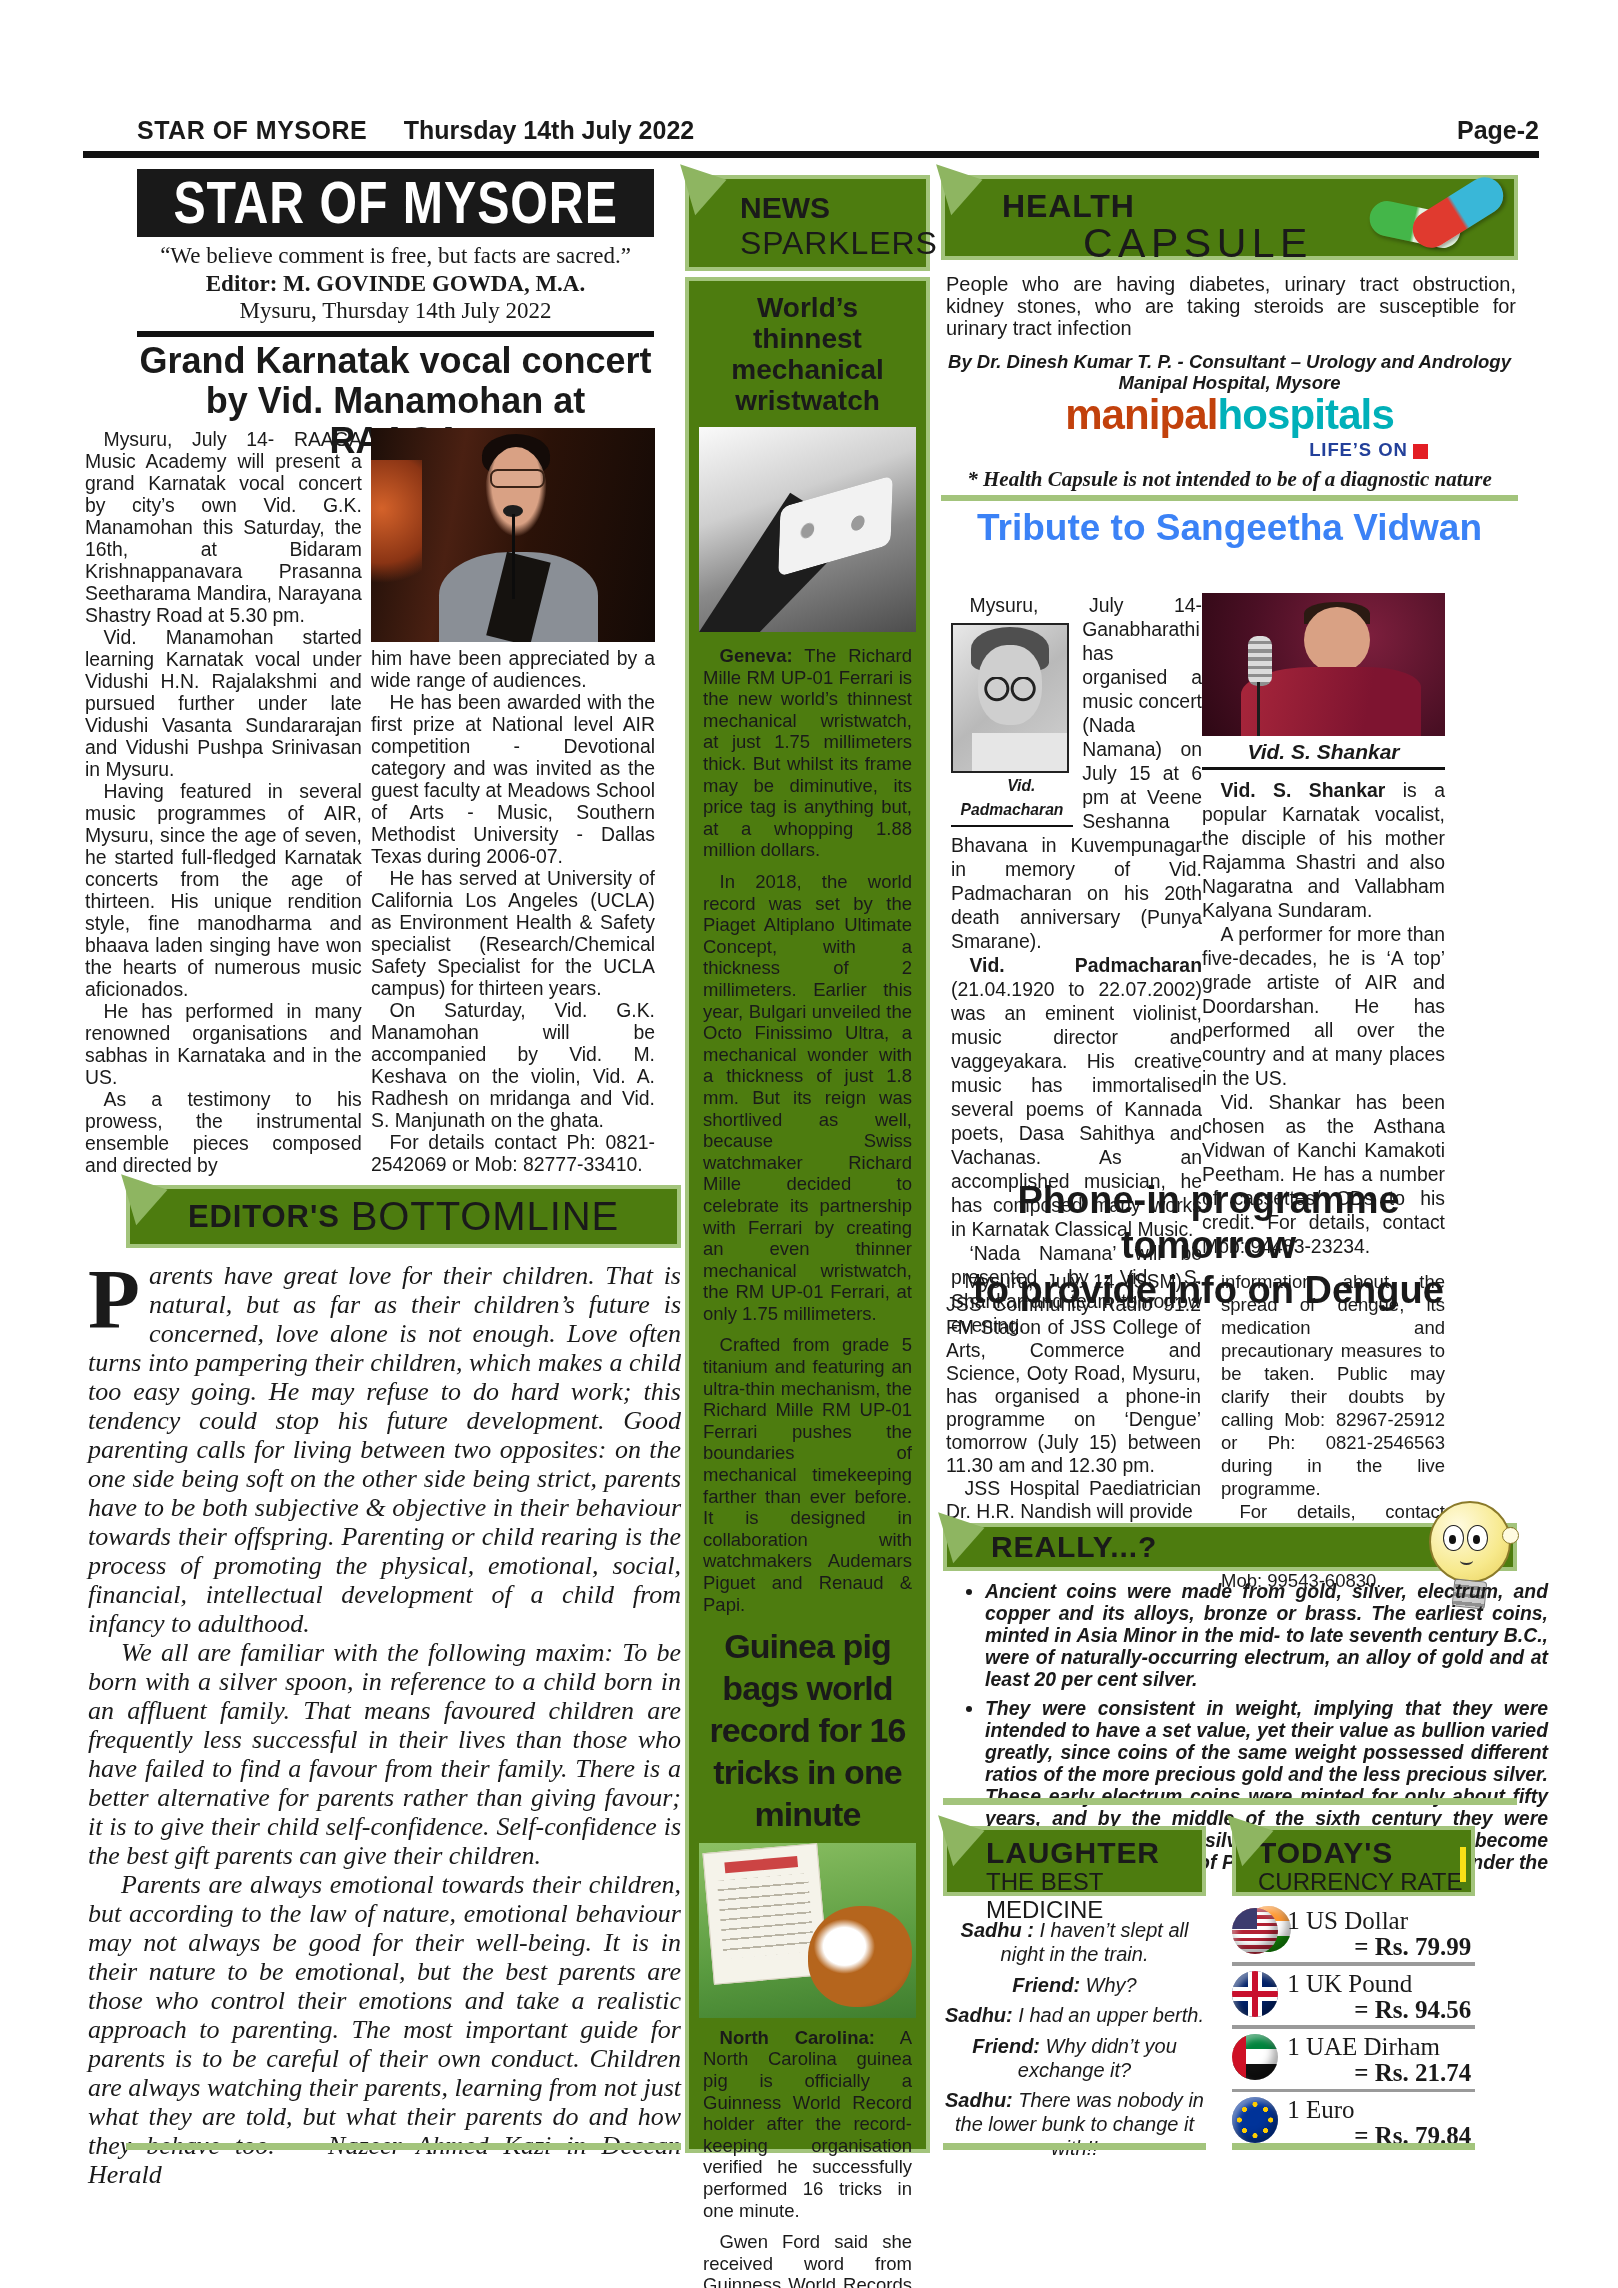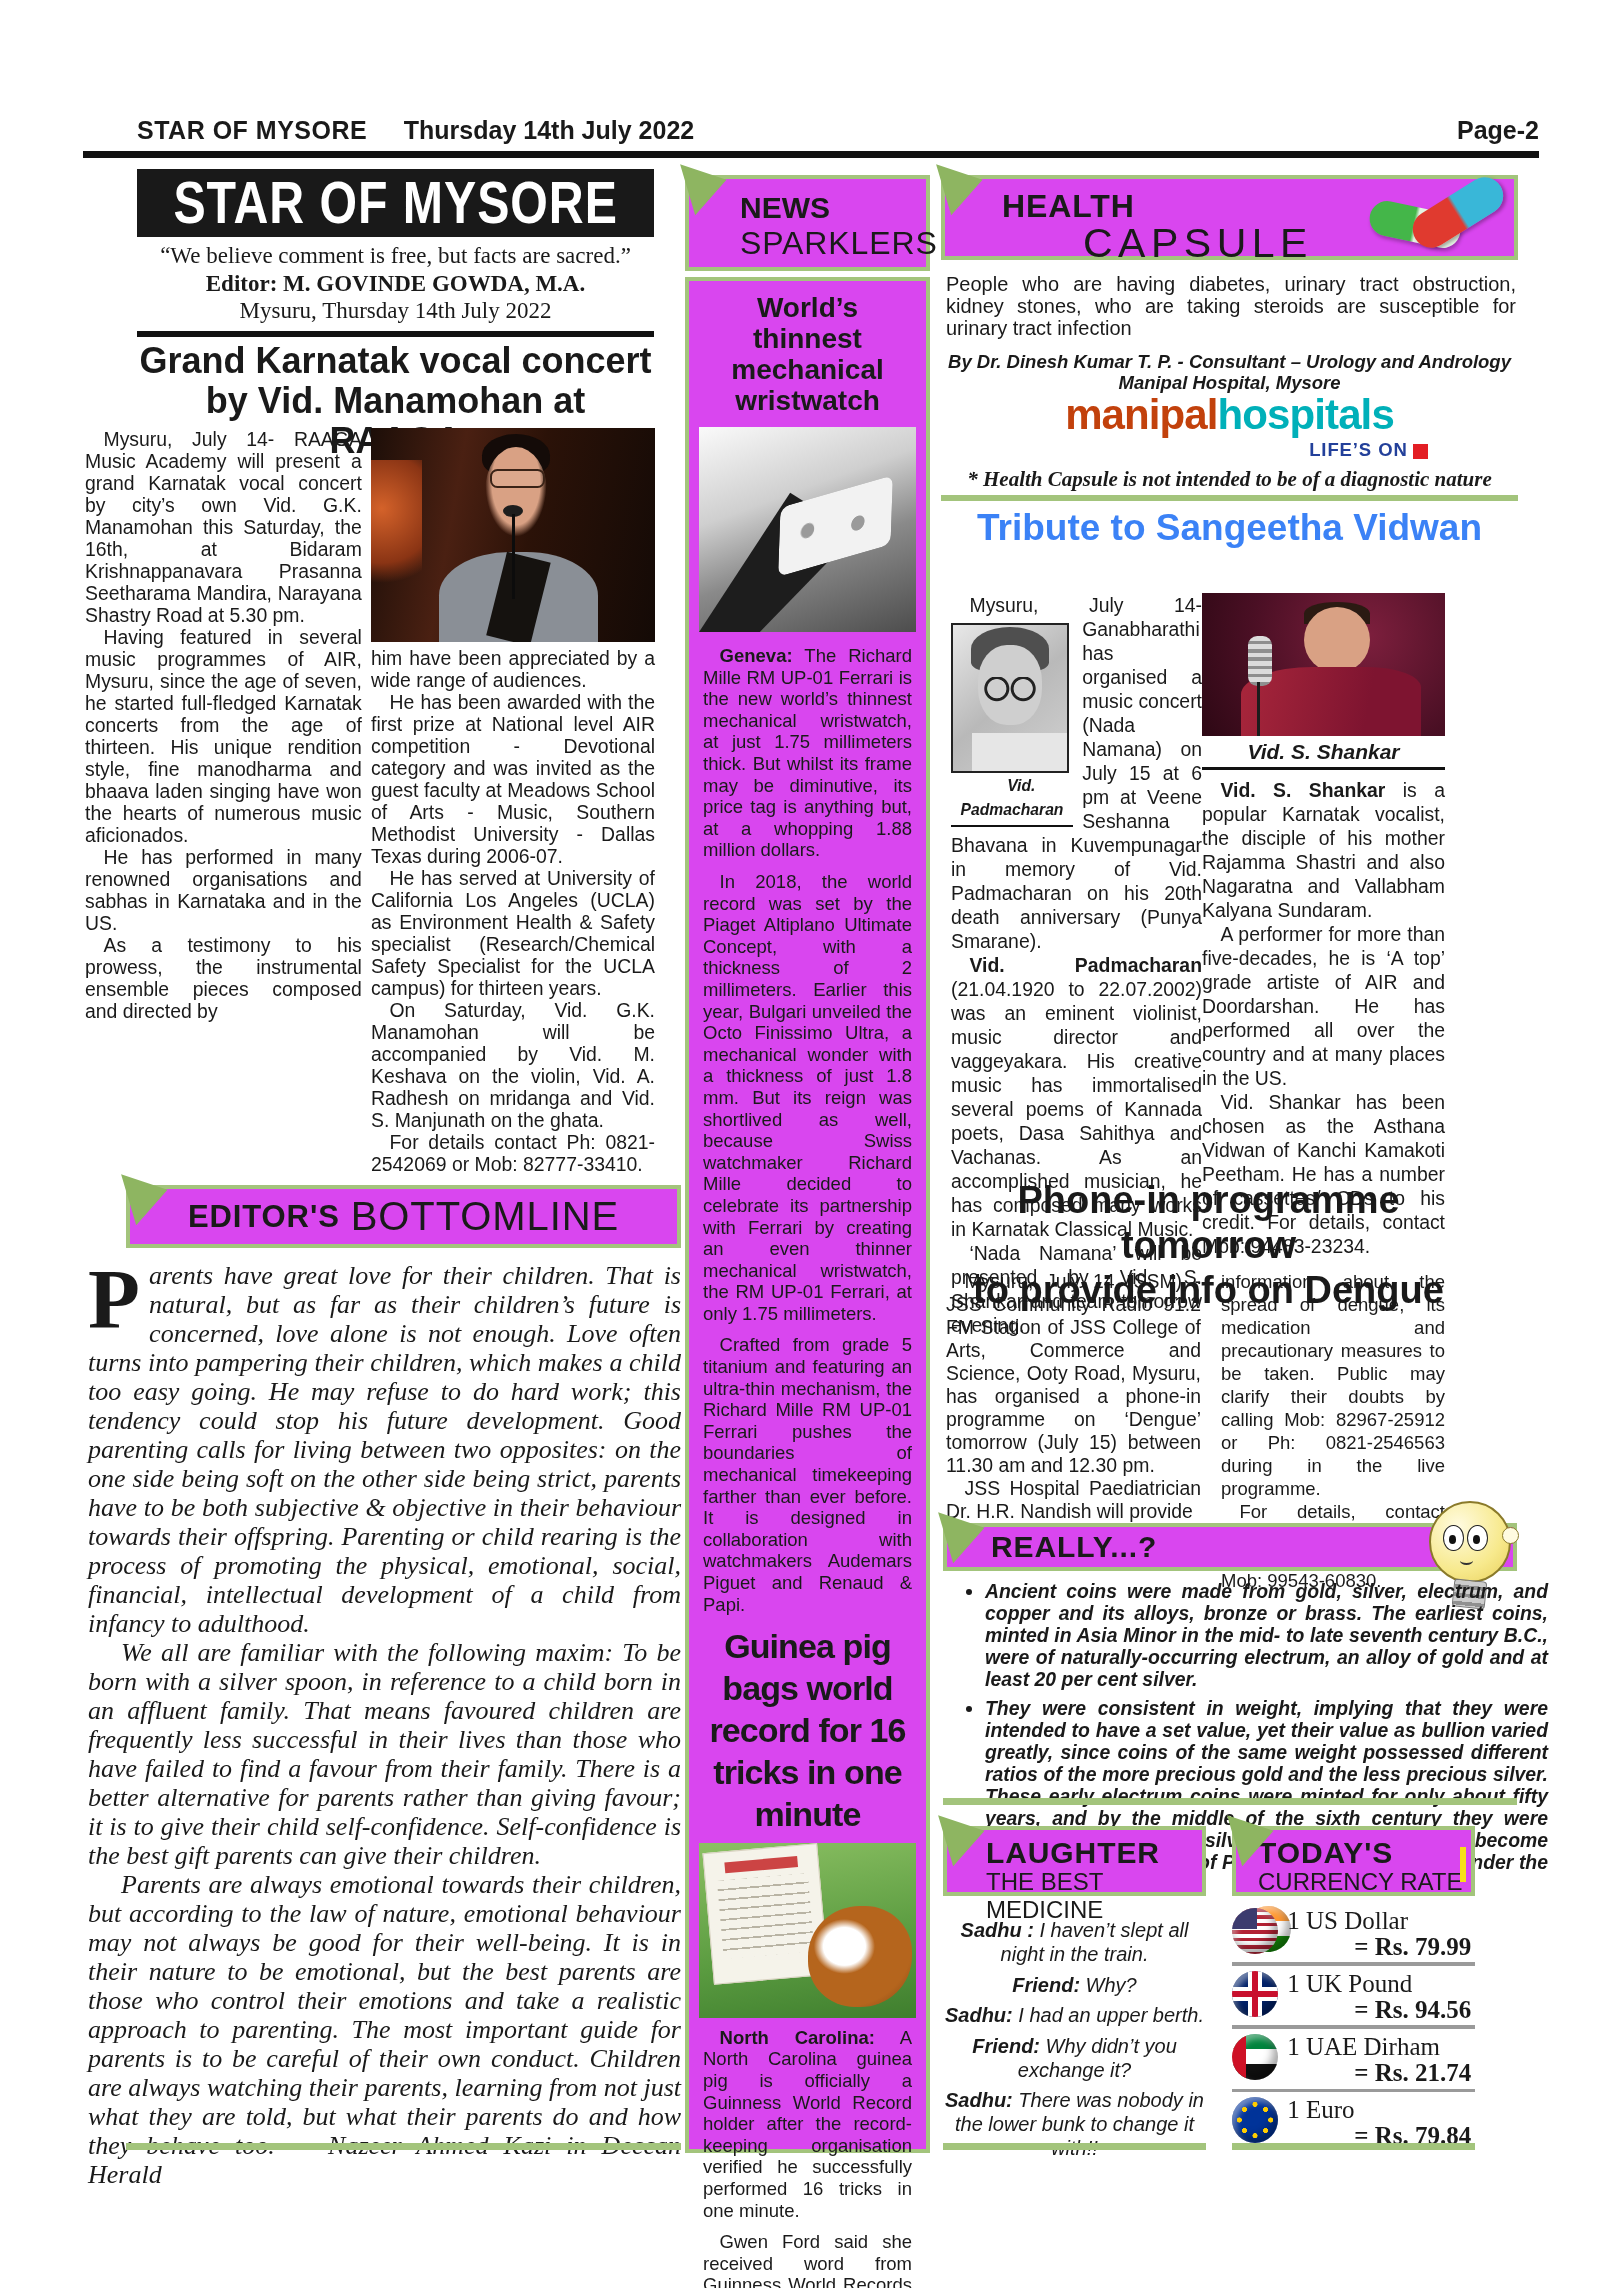--- a/index.html
+++ b/index.html
@@ -35,21 +35,21 @@
   .p1-hair{position:absolute;left:39%;top:3%;width:24%;height:20%;background:#140b08;border-radius:50% 50% 40% 40%;}
   .p1-face{position:absolute;left:40%;top:9%;width:22%;height:42%;
            background:radial-gradient(ellipse at 50% 40%,#d9a184 0 55%,rgba(0,0,0,0) 70%);border-radius:50%;}
   .p1-glasses{position:absolute;left:42%;top:19%;width:18%;height:7%;border:2.8px solid #3a2317;border-radius:7.4px;background:rgba(255,255,255,.08);}
   .p1-shirt{position:absolute;left:24%;top:58%;width:56%;height:45%;background:#8a8f96;border-radius:45% 45% 0 0;}
   .p1-strap{position:absolute;left:44%;top:60%;width:16%;height:40%;background:#15120f;transform:rotate(14deg);}
   .p1-mic{position:absolute;left:49.5%;top:40%;width:3.7px;height:40%;background:#0c0c0c;}
   .p1-michead{position:absolute;left:46.5%;top:36%;width:20px;height:12px;background:#1d1d1d;border-radius:50%;}
 
   
-  .gbox{border:4.6px solid #a3c47c;background:#d946ef;position:relative;box-sizing:border-box;}
+  .gbox{border:4.6px solid #a3c47c;background:#4d7c0f;position:relative;box-sizing:border-box;}
   .corner{position:absolute;top:-14.8px;left:-10px;width:54px;height:52px;background:#8eb561;
           clip-path:polygon(2% 0,88% 30%,30% 98%);}
   .gbar{position:absolute;height:7.4px;background:#a3c47c;}
 
   
   .ed-box{position:absolute;top:1185px;left:126px;width:555px;height:63px;display:flex;align-items:center;justify-content:center;}
   .ed-title-b{font-size:31px;font-weight:bold;letter-spacing:0.9px;}
   .ed-title-r{font-size:40px;letter-spacing:0.9px;margin-left:11px;}
   .ed-text{position:absolute;top:1261px;left:88px;width:593px;font-family:"Liberation Serif",serif;
            font-style:italic;font-size:26px;line-height:29px;text-align:justify;}
@@ -230,20 +230,21 @@
     <div class="m-rule"></div>
   </div>
 
   <div class="concert-hl">
     <div>Grand Karnatak vocal concert</div>
     <div>by Vid. Manamohan at RAAGA</div>
   </div>
   <div class="concert-body">
     <div class="c-col1">
       <p>Mysuru, July 14- RAAGA Music Academy will present a grand Karnatak vocal concert by city’s own Vid. G.K. Manamohan this Saturday, the 16th, at Bidaram Krishnappanavara Prasanna Seetharama Mandira, Narayana Shastry Road at 5.30 pm.</p>
+      <p>Vid. Manamohan started learning Karnatak vocal under Vidushi H.N. Rajalakshmi and pursued further under late Vidushi Vasanta Sundararajan and Vidushi Pushpa Srinivasan in Mysuru.</p>
       <p>Having featured in several music programmes of AIR, Mysuru, since the age of seven, he started full-fledged Karnatak concerts from the age of thirteen. His unique rendition style, fine manodharma and bhaava laden singing have won the hearts of numerous music aficionados.</p>
       <p>He has performed in many renowned organisations and sabhas in Karnataka and in the US.</p>
       <p>As a testimony to his prowess, the instrumental ensemble pieces composed and directed by</p>
     </div>
     <div class="c-col2">
       <div class="photo1">
         <div class="p1-flower"></div>
         <div class="p1-hair"></div>
         <div class="p1-face"></div>
         <div class="p1-glasses"></div>

